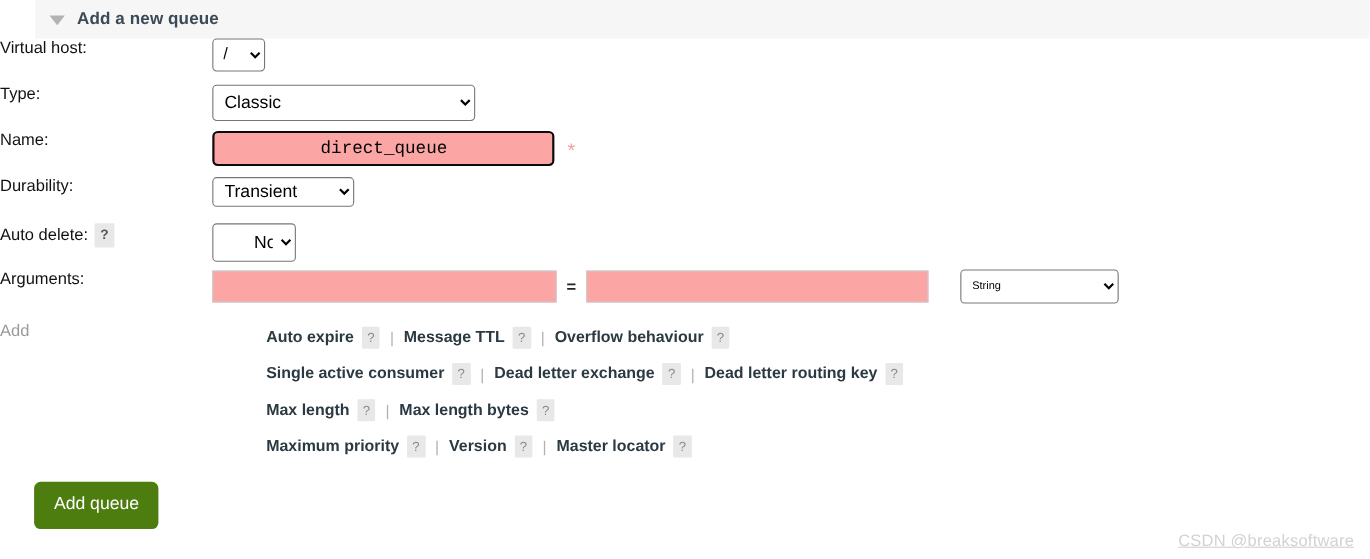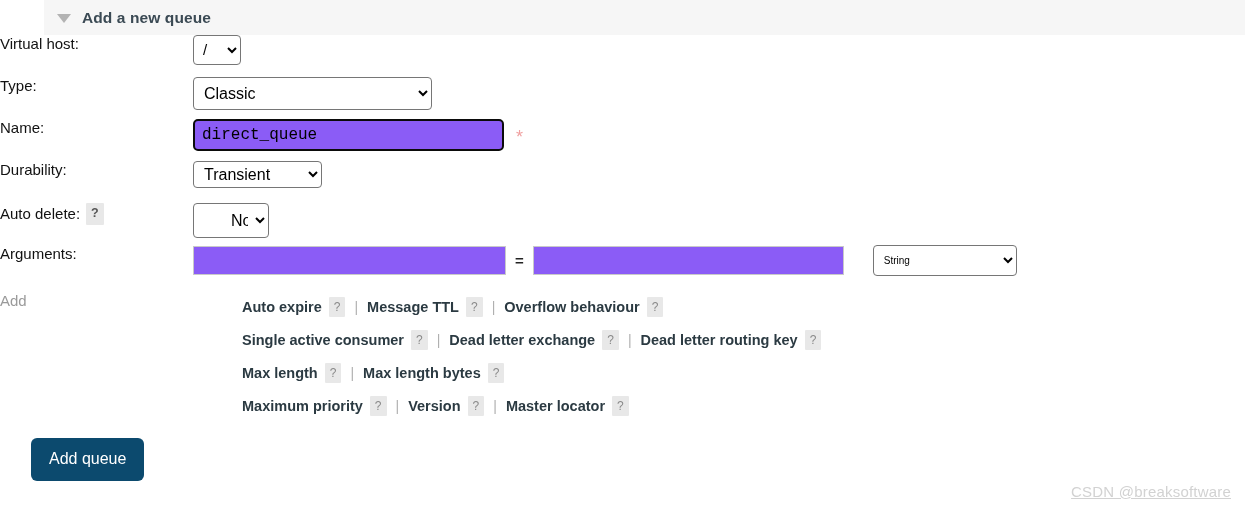--- a/index.html
+++ b/index.html
@@ -12,21 +12,21 @@
     height: 508px;
     position: relative;
     font-family: "Liberation Sans", sans-serif;
     color: #000000;
     overflow: hidden;
   }
 
   
   #section-header {
     position: absolute;
-    left: 44px;
+    left: 32px;
     top: 0;
     right: 0;
     height: 35px;
     background: #f6f6f6;
     display: flex;
     align-items: center;
   }
   #section-header .twisty {
     width: 0; height: 0;
     border-left: 7px solid transparent;
@@ -112,25 +112,26 @@
   select#type-select  { width: 239px; height: 33px; font-size: 16px; }
   select#durability-select { width: 129px; height: 27px; font-size: 16px; }
   select#autodelete-select { width: 76px; height: 35px; font-size: 16px; padding-left: 33px; }
   select#arg-type-select { width: 144px; height: 31px; font-size: 10px; margin-left: 20px; }
 
   
   input.ui-text {
     font-family: "Liberation Sans", sans-serif;
     font-size: 14px;
     border: 1px solid #c9c9c9;
-    background: #8b5cf6;
+    background: #fca5a5;
     box-sizing: border-box;
     padding: 2px 6px;
     height: 29px;
     color: #000;
+    text-align: center;
   }
   input#name-input {
     width: 311px;
     height: 32px;
     border: 2.5px solid #0b0b0b;
     border-radius: 5px;
     font-family: "Liberation Mono", monospace;
     font-size: 16px;
     padding-left: 7px;
     outline: none;
@@ -189,21 +190,21 @@
     color: #b0b0b0;
     margin: 0 9px;
     font-size: 14px;
   }
 
   
   #add-queue-button {
     position: absolute;
     left: 31px;
     top: 438px;
-    background: #0c4a6e;
+    background: #4d7c0f;
     color: #ffffff;
     border: none;
     border-radius: 6px;
     font-family: "Liberation Sans", sans-serif;
     font-size: 16px;
     padding: 12px 18px 13px 18px;
     cursor: pointer;
   }
 
   

